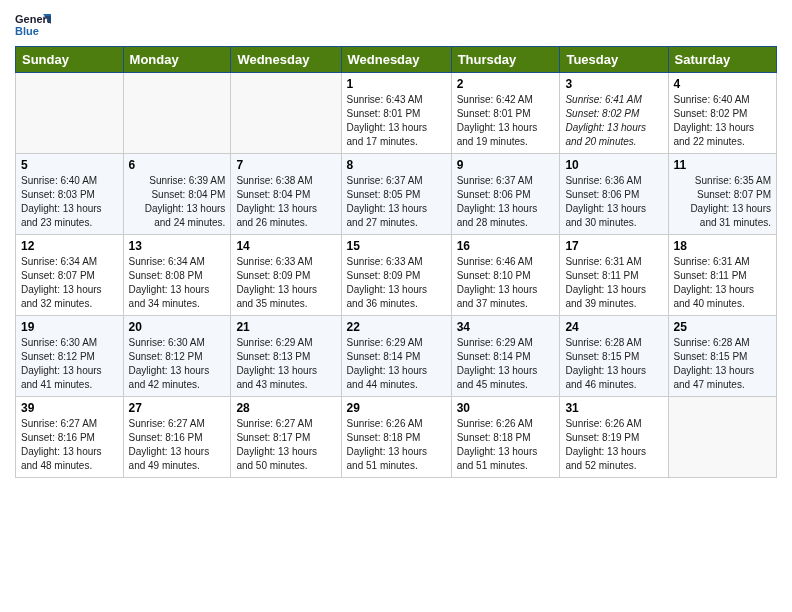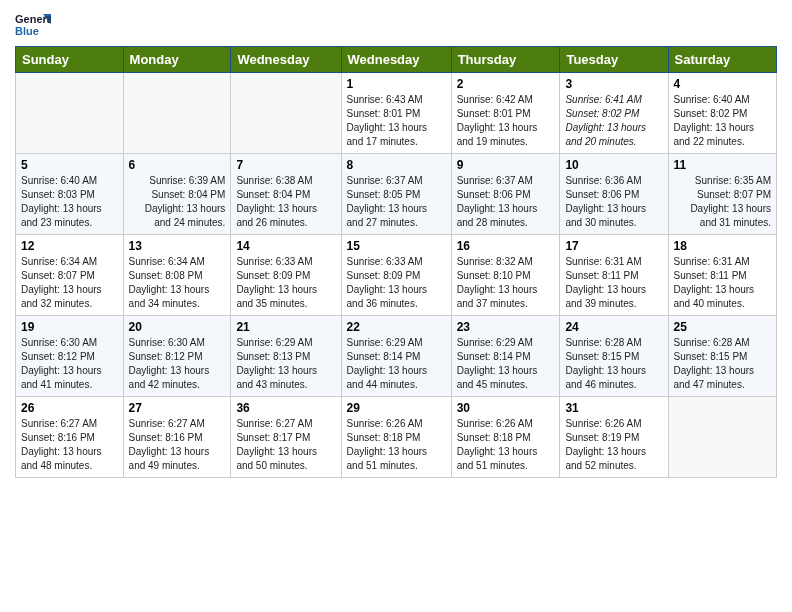--- a/index.html
+++ b/index.html
@@ -210,21 +210,21 @@
 Daylight: 13 hours and 35 minutes.</div>
           </td>
           <td>
             <span class="day-num">15</span>
             <div class="day-info" style="white-space: pre-line;">Sunrise: 6:33 AM
 Sunset: 8:09 PM
 Daylight: 13 hours and 36 minutes.</div>
           </td>
           <td>
             <span class="day-num">16</span>
-            <div class="day-info" style="white-space: pre-line;">Sunrise: 8:32 AM
+            <div class="day-info" style="white-space: pre-line;">Sunrise: 6:46 AM
 Sunset: 8:10 PM
 Daylight: 13 hours and 37 minutes.</div>
           </td>
           <td>
             <span class="day-num">17</span>
             <div class="day-info" style="white-space: pre-line;">Sunrise: 6:31 AM
 Sunset: 8:11 PM
 Daylight: 13 hours and 39 minutes.</div>
           </td>
           <td>
@@ -253,53 +253,53 @@
 Sunset: 8:13 PM
 Daylight: 13 hours and 43 minutes.</div>
           </td>
           <td>
             <span class="day-num">22</span>
             <div class="day-info" style="white-space: pre-line;">Sunrise: 6:29 AM
 Sunset: 8:14 PM
 Daylight: 13 hours and 44 minutes.</div>
           </td>
           <td>
-            <span class="day-num">23</span>
+            <span class="day-num">34</span>
             <div class="day-info" style="white-space: pre-line;">Sunrise: 6:29 AM
 Sunset: 8:14 PM
 Daylight: 13 hours and 45 minutes.</div>
           </td>
           <td>
             <span class="day-num">24</span>
             <div class="day-info" style="white-space: pre-line;">Sunrise: 6:28 AM
 Sunset: 8:15 PM
 Daylight: 13 hours and 46 minutes.</div>
           </td>
           <td>
             <span class="day-num">25</span>
             <div class="day-info" style="white-space: pre-line;">Sunrise: 6:28 AM
 Sunset: 8:15 PM
 Daylight: 13 hours and 47 minutes.</div>
           </td>
         </tr>
         <tr>
           <td>
-            <span class="day-num">26</span>
+            <span class="day-num">39</span>
             <div class="day-info" style="white-space: pre-line;">Sunrise: 6:27 AM
 Sunset: 8:16 PM
 Daylight: 13 hours and 48 minutes.</div>
           </td>
           <td>
             <span class="day-num">27</span>
             <div class="day-info" style="white-space: pre-line;">Sunrise: 6:27 AM
 Sunset: 8:16 PM
 Daylight: 13 hours and 49 minutes.</div>
           </td>
           <td>
-            <span class="day-num">36</span>
+            <span class="day-num">28</span>
             <div class="day-info" style="white-space: pre-line;">Sunrise: 6:27 AM
 Sunset: 8:17 PM
 Daylight: 13 hours and 50 minutes.</div>
           </td>
           <td>
             <span class="day-num">29</span>
             <div class="day-info" style="white-space: pre-line;">Sunrise: 6:26 AM
 Sunset: 8:18 PM
 Daylight: 13 hours and 51 minutes.</div>
           </td>

